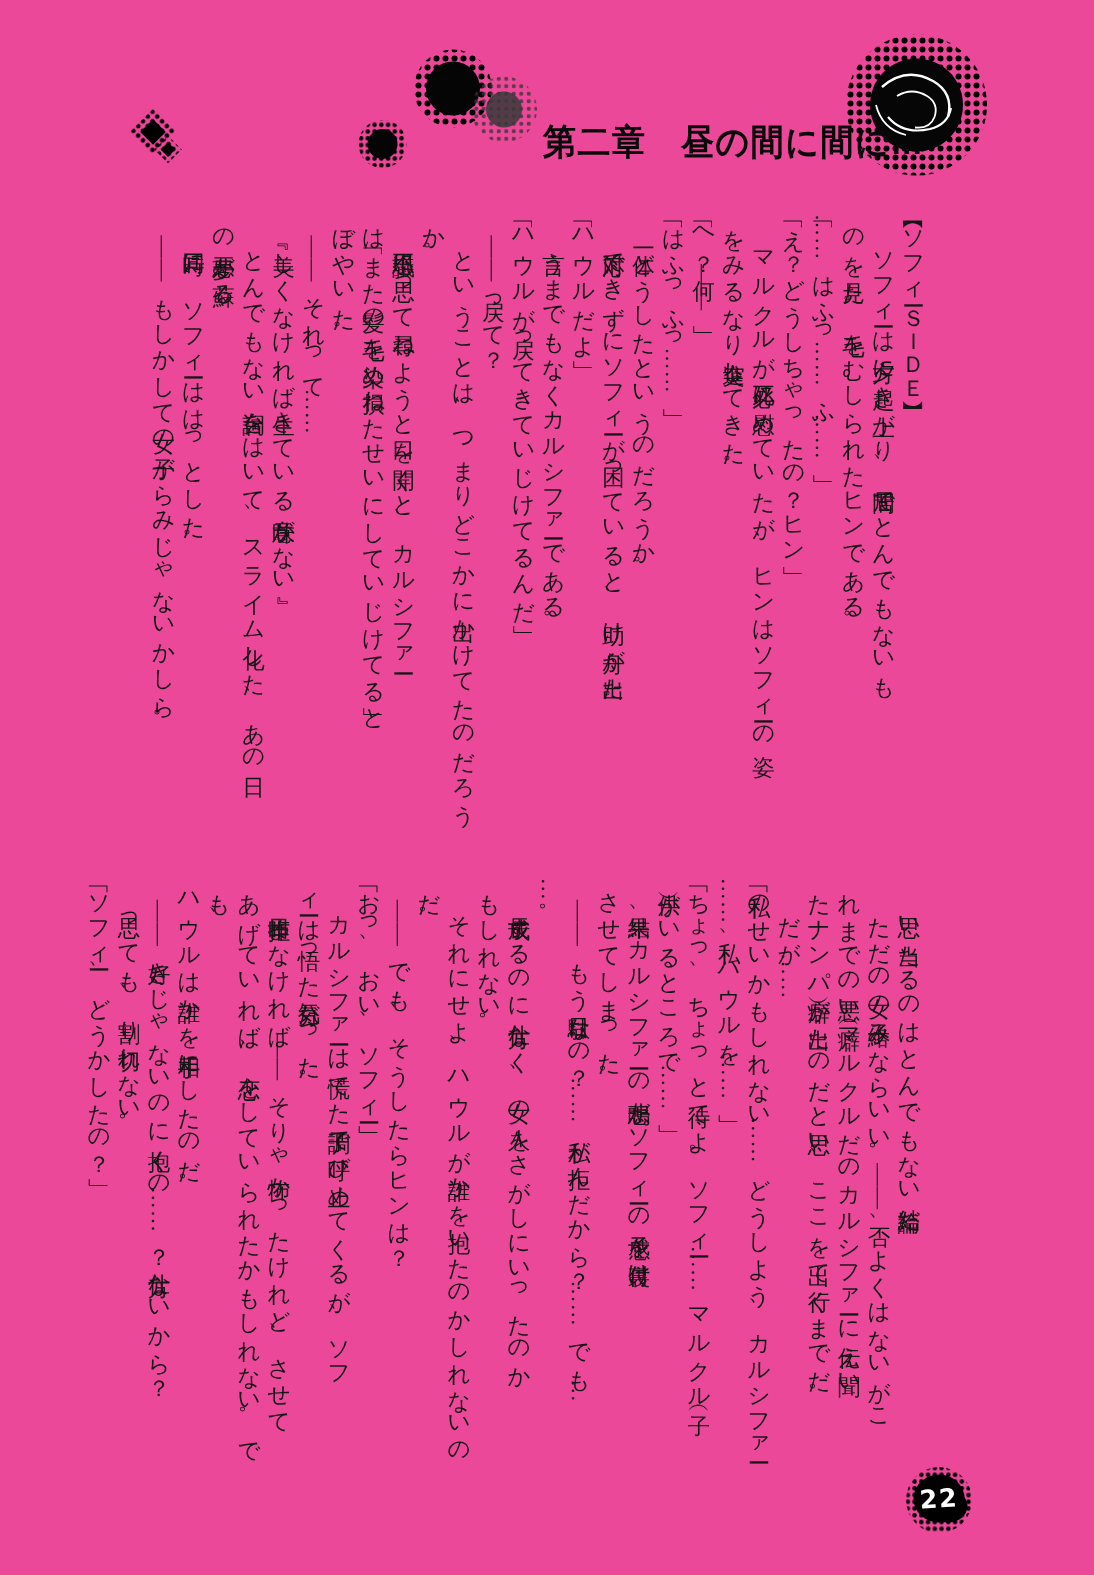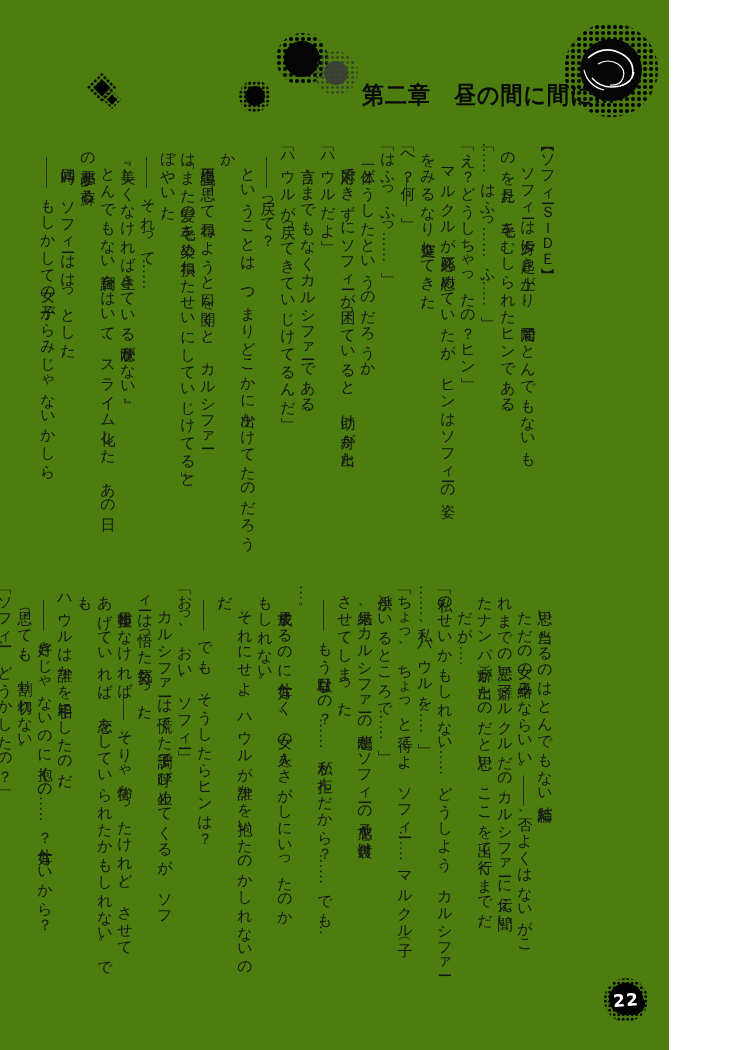--- a/index.html
+++ b/index.html
@@ -1,18 +1,18 @@
 <!DOCTYPE html>
 <html><head>
 <meta charset="utf-8">
 <style>
   html,body{margin:0;padding:0;}
   body{width:729px;height:1050px;background:#ffffff;overflow:hidden;position:relative;
        font-family:"Liberation Serif",serif;}
-  .page{position:absolute;inset:0;width:669px;height:1050px;background:#4d7c0f;}
+  .page{position:absolute;inset:0;width:729px;height:1050px;background:#ec4899;}
 
   
   .chapter-title{
     position:absolute;left:362px;top:79px;
     font-family:"Liberation Sans",sans-serif;
     font-weight:bold;font-size:22px;letter-spacing:1px;color:#0a0a0a;
     white-space:nowrap;transform:scaleY(1.08);transform-origin:top left;
   }
 
   

